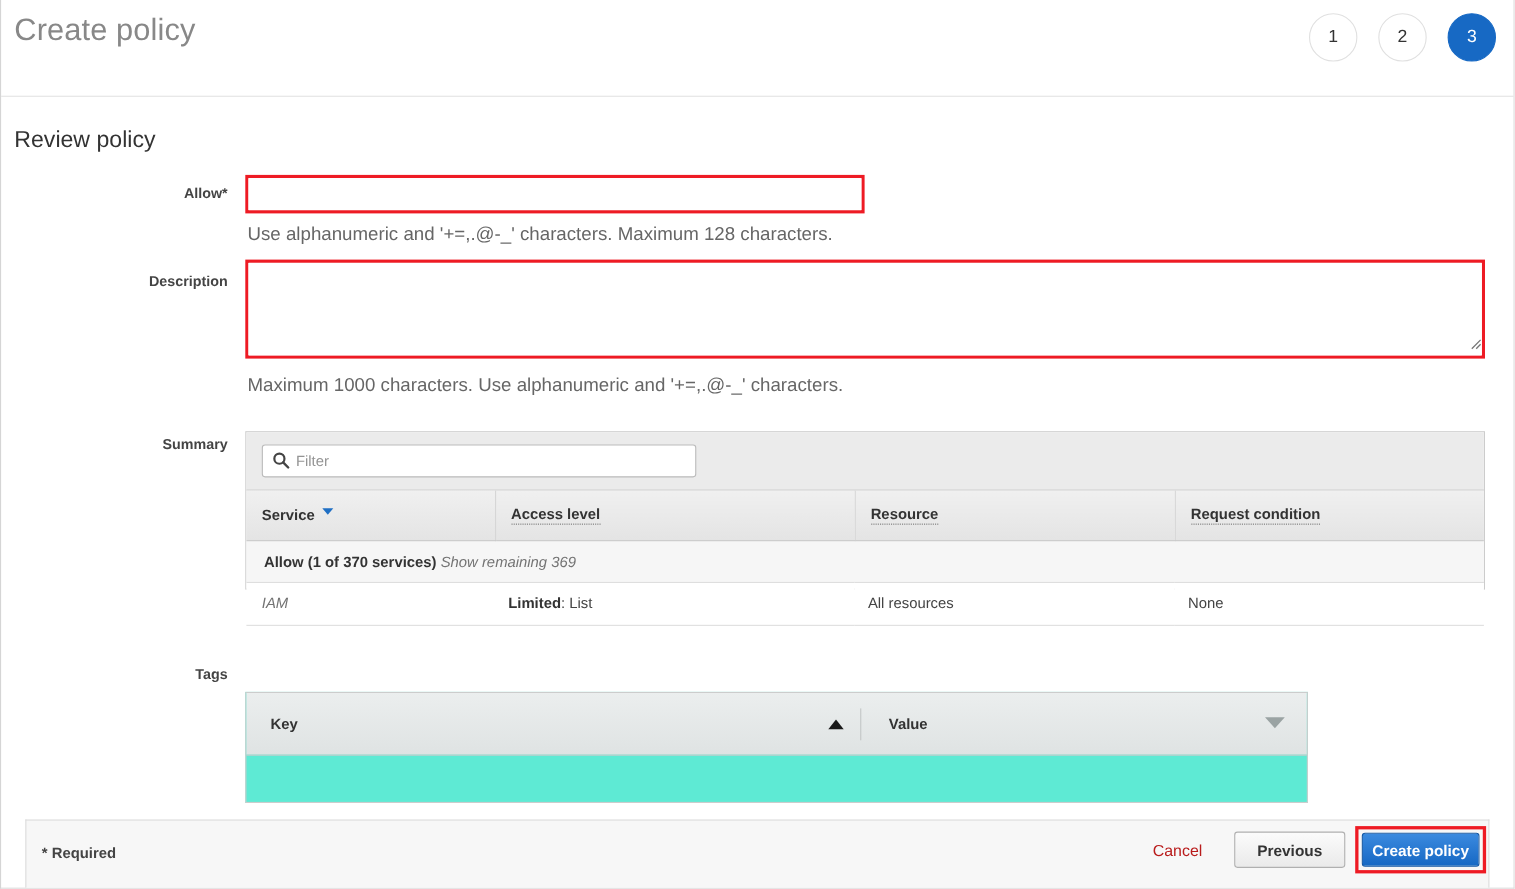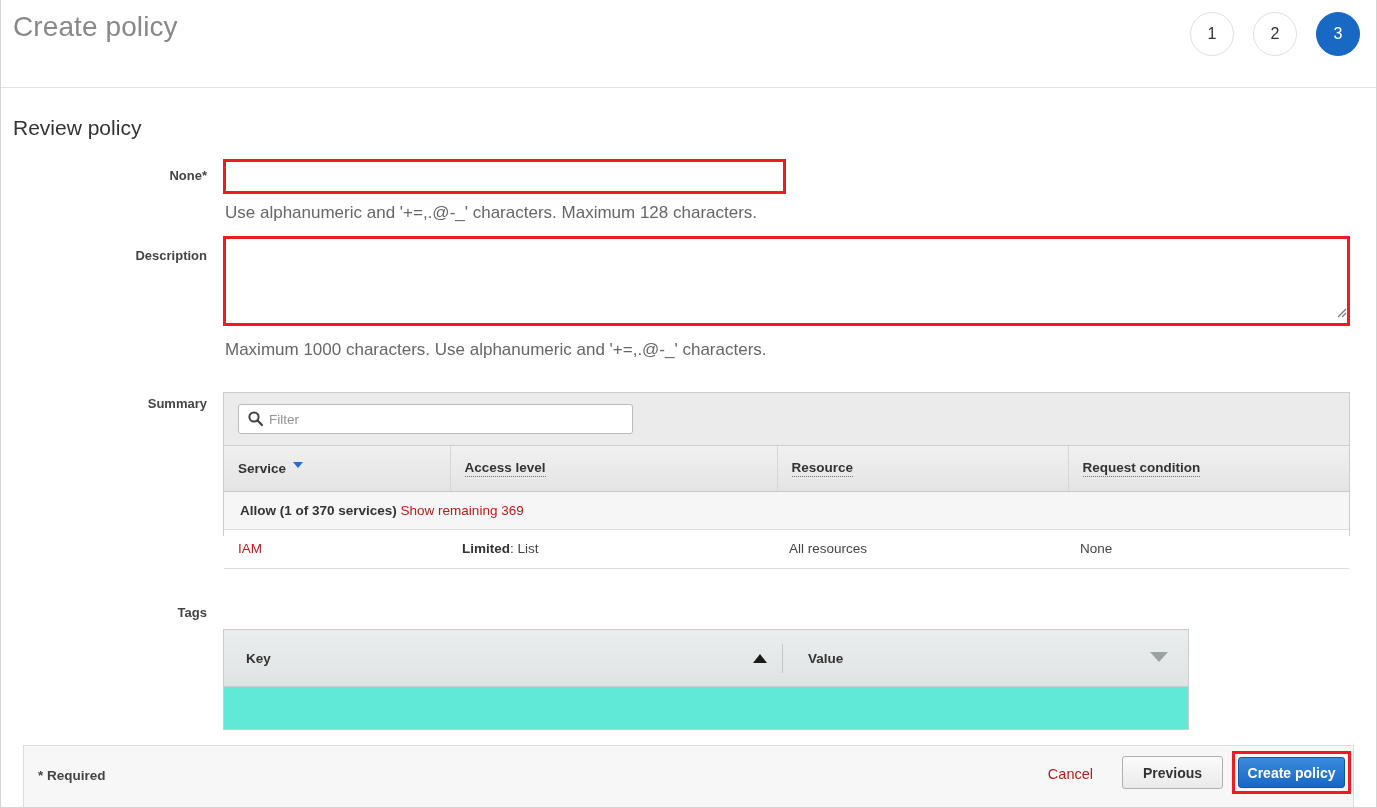--- a/index.html
+++ b/index.html
@@ -209,23 +209,24 @@
   .group-row td {
     height: 38px;
     background: #f6f6f6;
     border-bottom: 1px solid #dedede;
     padding-left: 16px;
     font-size: 13.5px;
     color: #333333;
   }
   .group-label { font-weight: bold; }
   .link {
-    color: #b91c1c;
+    color: #737373;
     text-decoration: none;
     cursor: pointer;
+    font-style: italic;
   }
 
   .data-row td {
     height: 39px;
     background: #ffffff;
     border-bottom: 1px solid #dedede;
     padding-left: 14px;
     font-size: 13.5px;
     color: #444444;
     vertical-align: middle;
@@ -363,21 +364,21 @@
     <div class="page-title">Create policy</div>
     <div class="steps">
       <div class="step">1</div>
       <div class="step">2</div>
       <div class="step active">3</div>
     </div>
   </div>
 
   <div class="section-heading">Review policy</div>
 
-  <div class="form-label label-name">None*</div>
+  <div class="form-label label-name">Allow*</div>
   <div class="redbox name-redbox"></div>
   <input class="text-input" type="text" value="" placeholder="" style="">
   <div class="hint hint-name">Use alphanumeric and '+=,.@-_' characters. Maximum 128 characters.</div>
 
   <div class="form-label label-description">Description</div>
   <div class="redbox desc-redbox"></div>
   <textarea class="textarea-input" placeholder="" style=""></textarea>
   <svg class="resize-grip" viewBox="0 0 13 13">
     <path d="M12 4 L4 12 M12 8 L8 12" stroke="#777" stroke-width="1.2" fill="none"></path>
   </svg>

